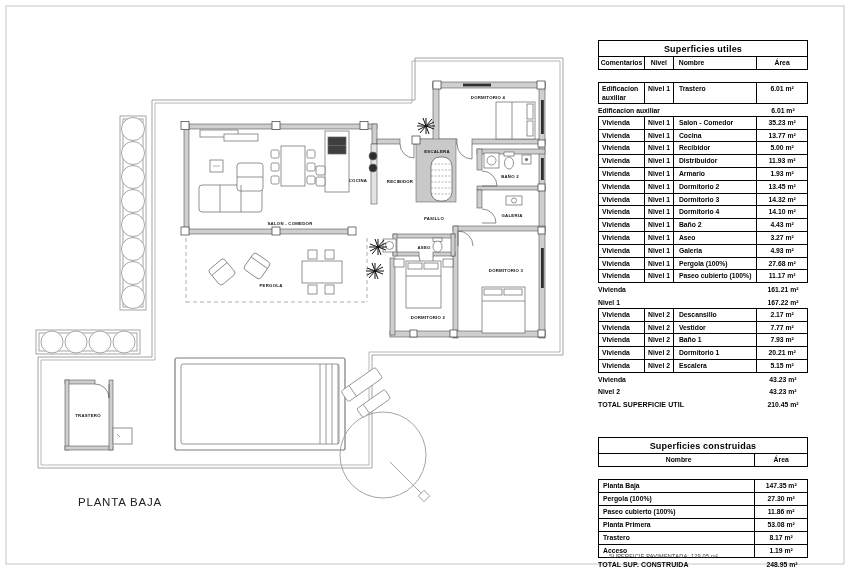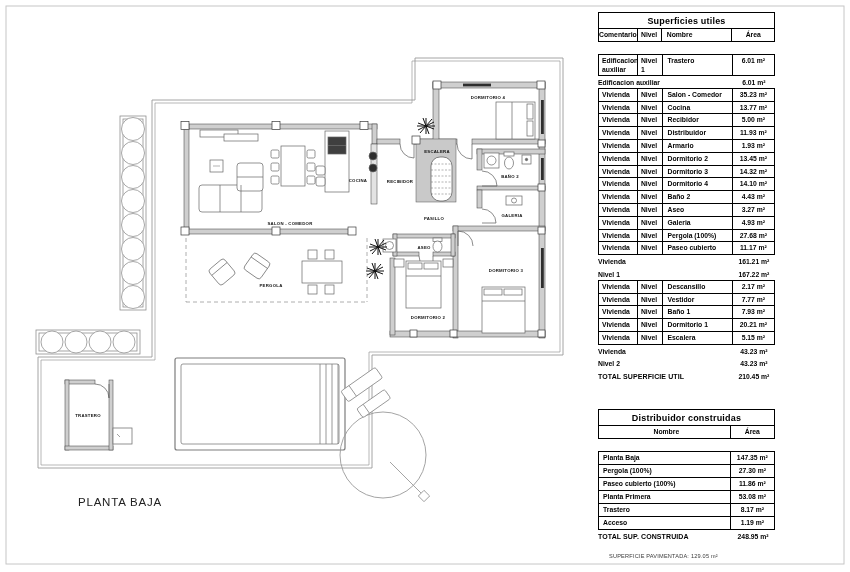--- a/index.html
+++ b/index.html
@@ -1,19 +1,19 @@
 <!DOCTYPE html>
 <html><head>
 <meta charset="utf-8">
 <style>
   html,body{margin:0;padding:0;background:#fff;}
   body{width:850px;height:572px;position:relative;overflow:hidden;
        font-family:"Liberation Sans",sans-serif;}
   #plan-svg{position:absolute;left:0;top:0;}
-  .tbl{position:absolute;width:177px;color:#000;font-weight:bold;}
+  .tbl{position:absolute;width:210px;color:#000;font-weight:bold;margin-top:28px;}
   #t1{left:598px;top:12px;}
   #t2{left:598px;top:409px;}
   .ttitle{box-sizing:border-box;height:17px;border:1px solid #000;text-align:center;
           font-size:9px;line-height:16px;letter-spacing:.2px;}
   .thead{display:flex;box-sizing:border-box;height:14px;border:1px solid #000;margin-top:-1px;}
   .hc{box-sizing:border-box;font-size:6.8px;line-height:12px;border-right:1px solid #000;
       overflow:hidden;white-space:nowrap;}
   .hc:last-child{border-right:none;}
   .hc.c1,.hc.c2,.hc.c4,.hc.w1,.hc.w2{text-align:center;}
   .hc.c3{padding-left:5px;}
@@ -475,21 +475,21 @@
         <div class="sarea sa1">43.23 m²</div>
       </div>
       <div class="srow total">
         <div class="slabel sl1">TOTAL SUPERFICIE UTIL</div>
         <div class="sarea sa1">210.45 m²</div>
       </div>
     </div>
 </div>
 
 <div class="tbl" id="t2">
-  <div class="ttitle">Distribuidor construidas</div>
+  <div class="ttitle">Superficies construidas</div>
   <div class="thead">
     <div class="hc w1">Nombre</div>
     <div class="hc w2">Área</div>
   </div>
   <div class="tgap"></div>
   <div id="t2-rows">
       <div class="trow t2row">
         <div class="cell w1">Planta Baja</div>
         <div class="cell w2">147.35 m²</div>
       </div>

